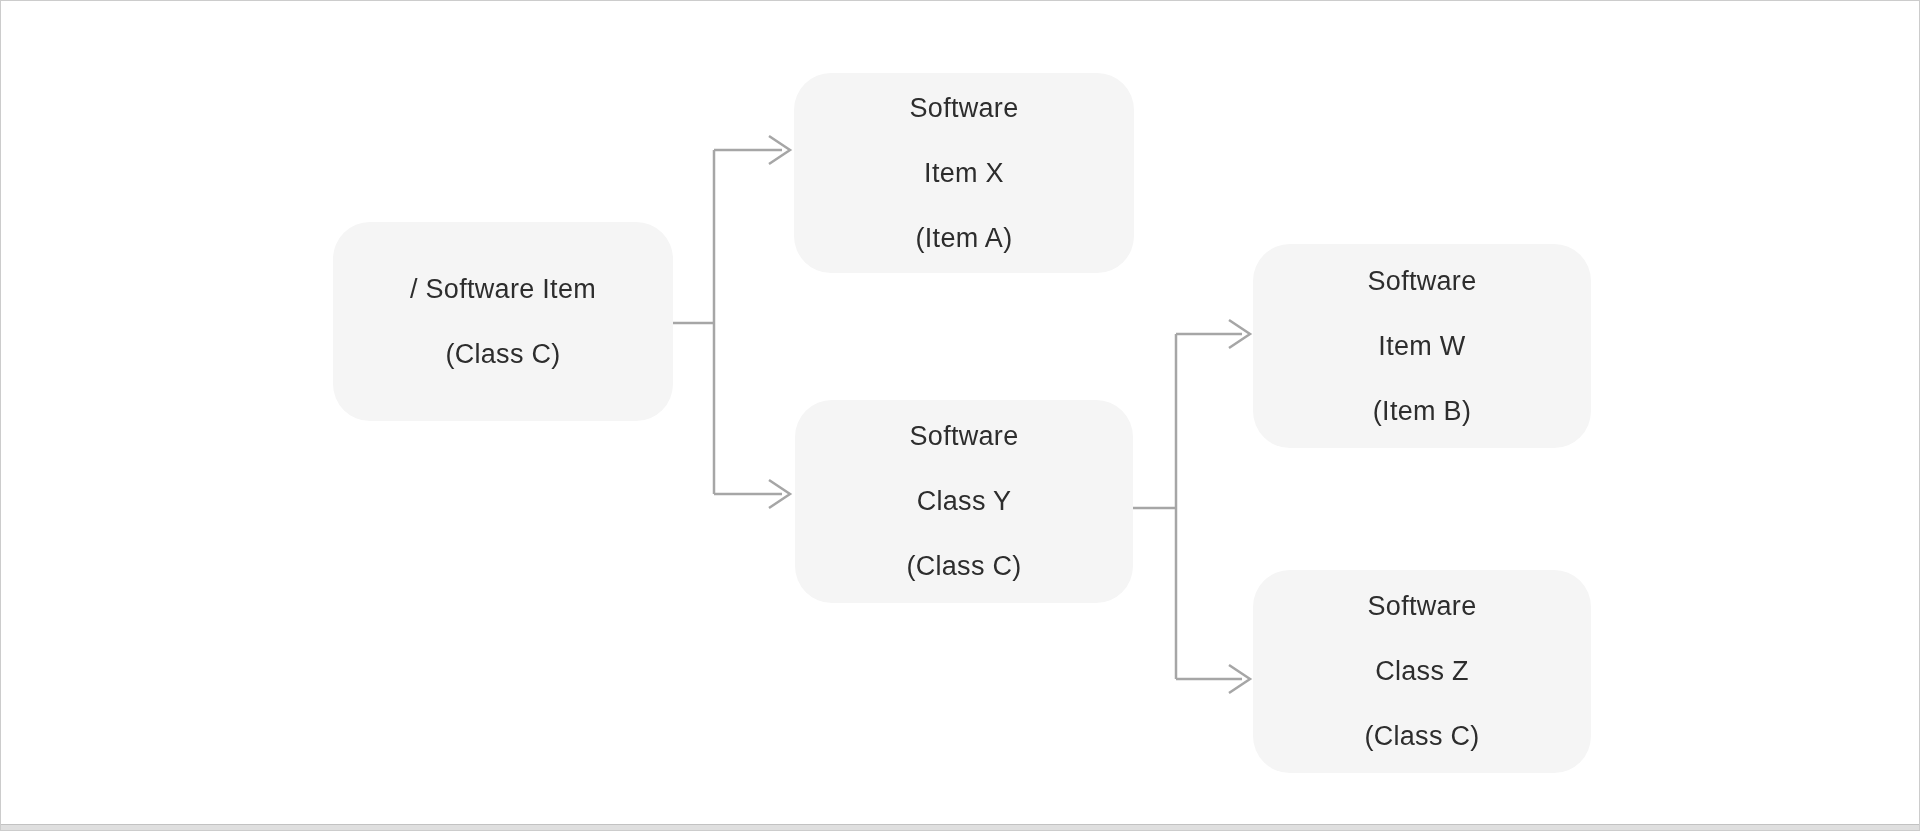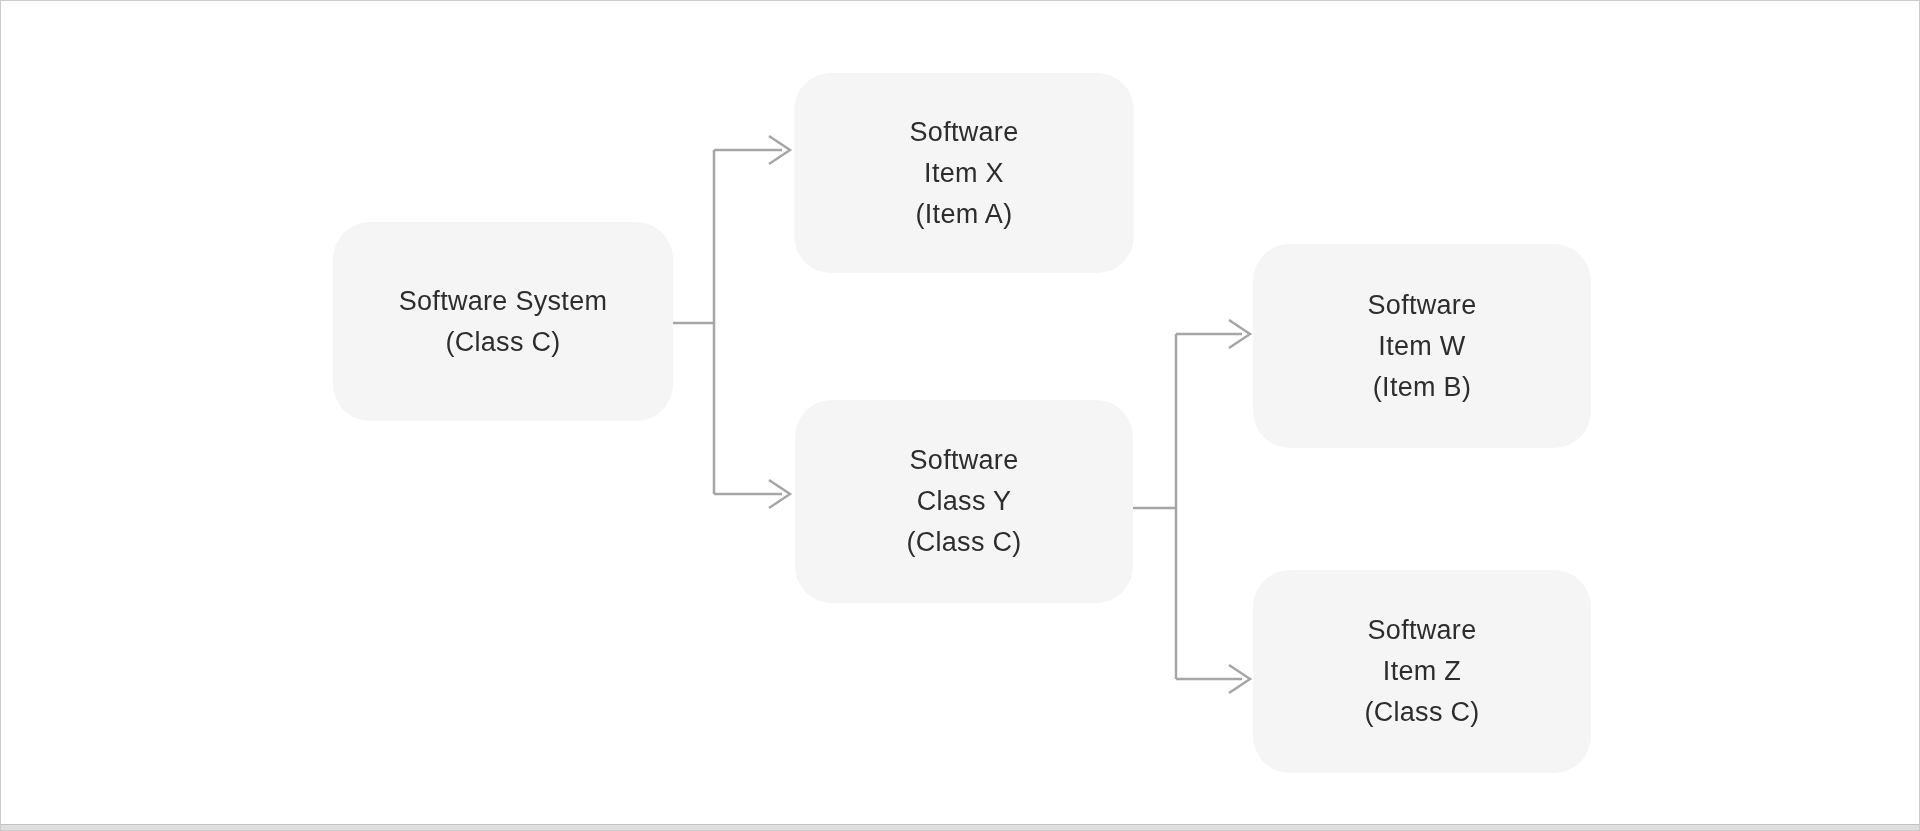--- a/index.html
+++ b/index.html
@@ -39,20 +39,21 @@
     display: flex;
     flex-direction: column;
     align-items: center;
     justify-content: center;
     text-align: center;
     color: var(--node-text, #2d2d2d);
     font-size: 27px;
     font-weight: 500;
     line-height: 41px;
     letter-spacing: 0.3px;
+    gap: 24px;
   }
   .node-root   { left: 332px;  top: 221px; width: 340px; height: 199px; }
   .node-item-x { left: 793px;  top: 72px;  width: 340px; height: 200px; }
   .node-item-y { left: 794px;  top: 399px; width: 338px; height: 203px; }
   .node-item-w { left: 1252px; top: 243px; width: 338px; height: 204px; }
   .node-item-z { left: 1252px; top: 569px; width: 338px; height: 203px; }
   .node-line { display: block; }
 </style>
 </head>
 <body>
@@ -76,21 +77,21 @@
 
       <path d="M 1175 333 H 1241"></path>
       <polyline points="1228,319 1249,333 1228,347"></polyline>
 
       <path d="M 1175 678 H 1241"></path>
       <polyline points="1228,664 1249,678 1228,692"></polyline>
     </g>
   </svg>
 
   <div class="node node-root">
-    <span class="node-line">Software System</span>
+    <span class="node-line">/ Software Item</span>
     <span class="node-line">(Class C)</span>
   </div>
 
   <div class="node node-item-x">
     <span class="node-line">Software</span>
     <span class="node-line">Item X</span>
     <span class="node-line">(Item A)</span>
   </div>
 
   <div class="node node-item-y">
@@ -100,18 +101,18 @@
   </div>
 
   <div class="node node-item-w">
     <span class="node-line">Software</span>
     <span class="node-line">Item W</span>
     <span class="node-line">(Item B)</span>
   </div>
 
   <div class="node node-item-z">
     <span class="node-line">Software</span>
-    <span class="node-line">Item Z</span>
+    <span class="node-line">Class Z</span>
     <span class="node-line">(Class C)</span>
   </div>
 
   <div class="bottom-strip"></div>
 </div>
 
 </body></html>

